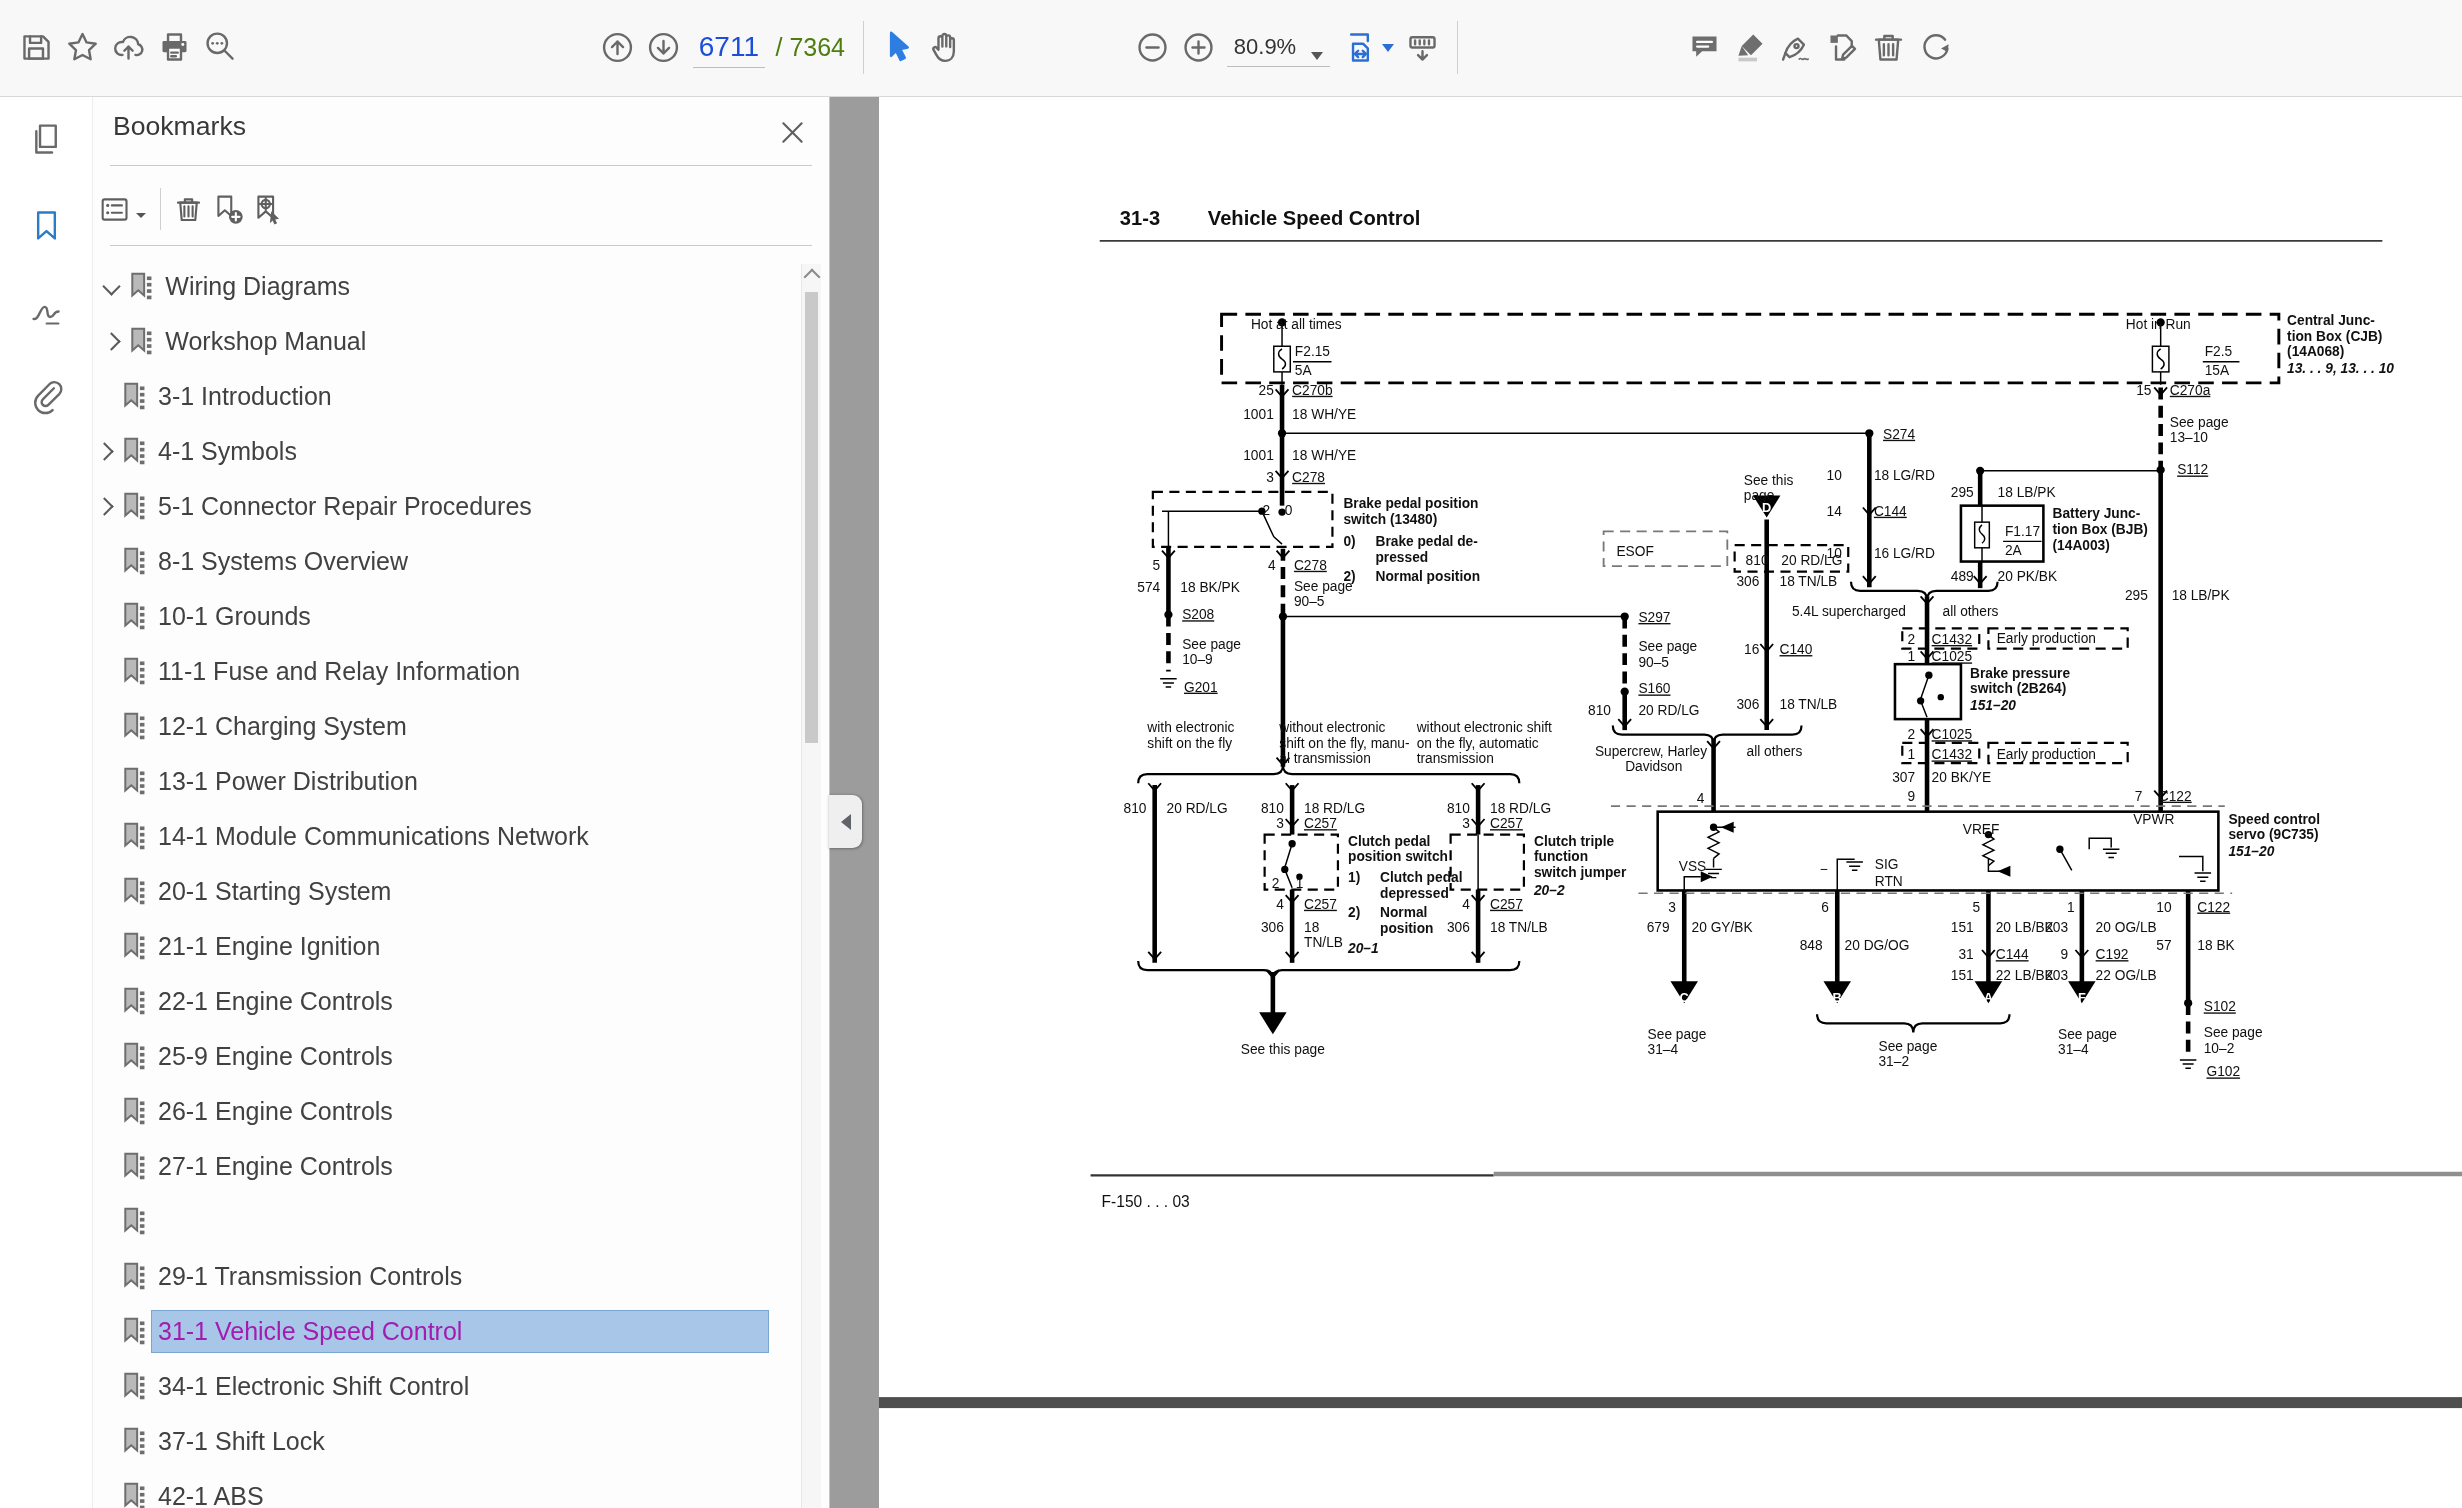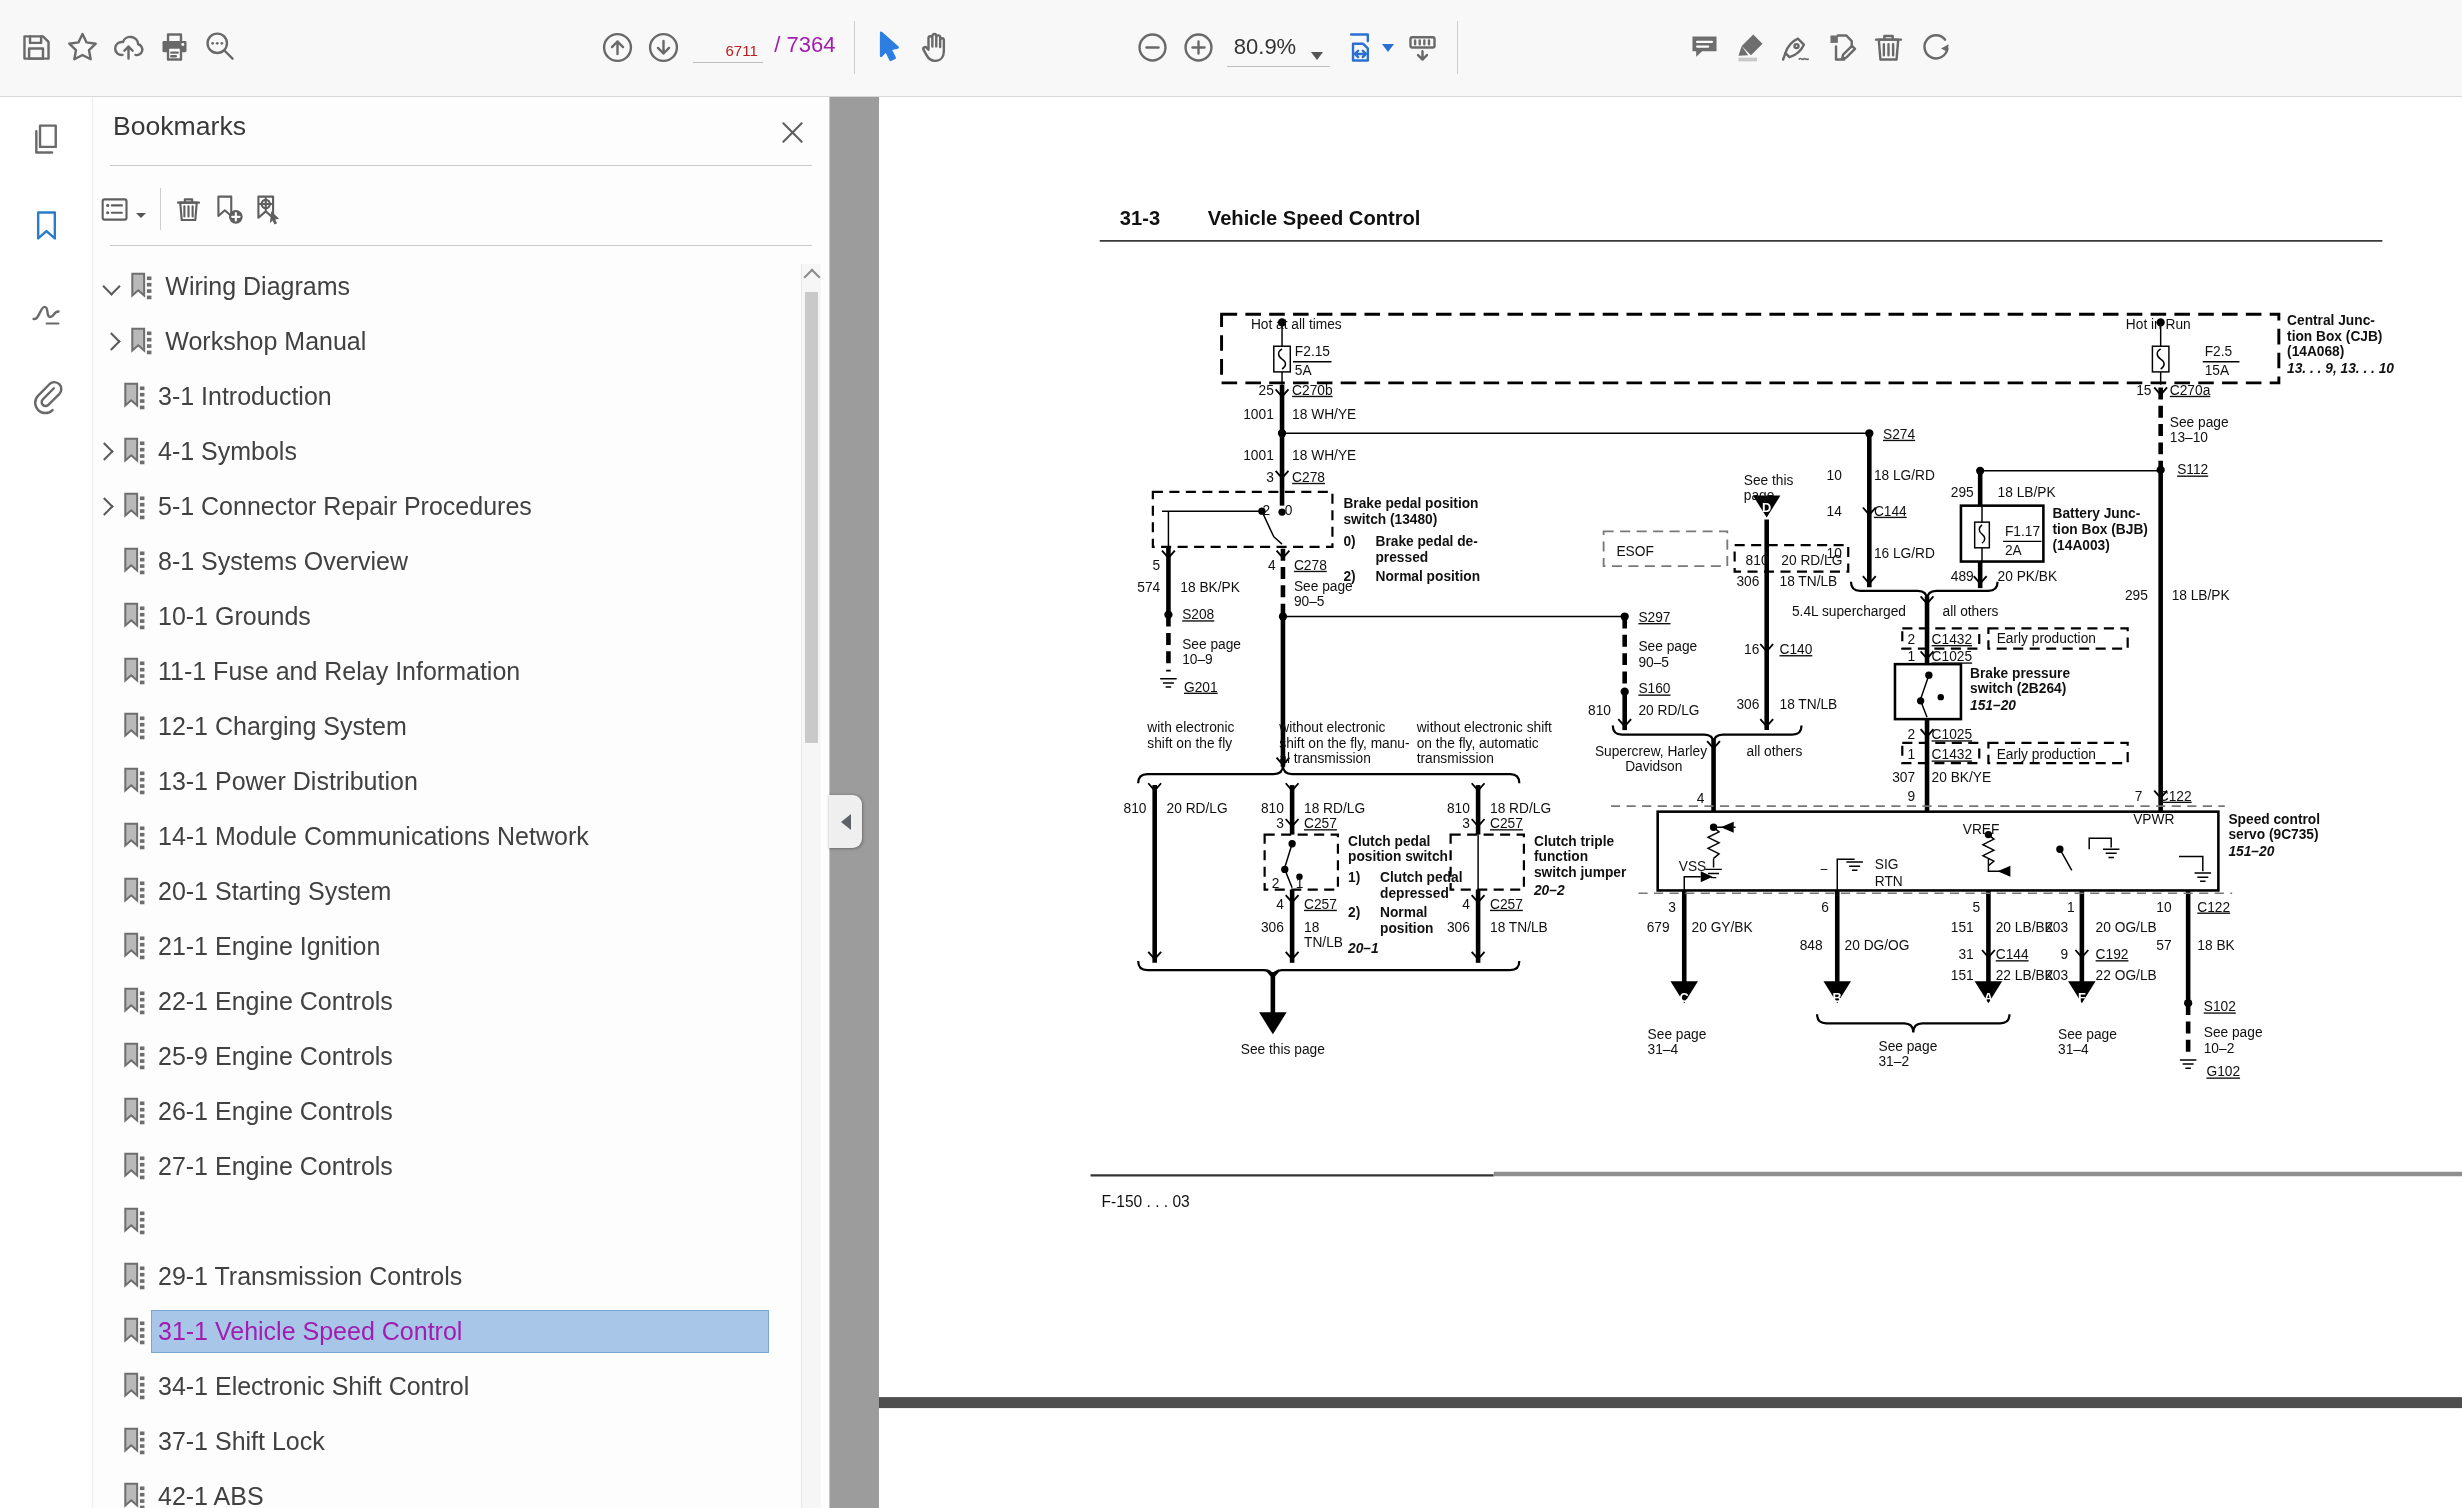--- a/index.html
+++ b/index.html
@@ -5,22 +5,22 @@
   html,body{margin:0;padding:0}
   body{width:2462px;height:1509px;overflow:hidden;background:#fff;font-family:"Liberation Sans",sans-serif;position:relative}
   
   .toolbar{position:absolute;left:0;top:0;width:2462px;height:96px;background:#f8f8f8;border-bottom:0.9px solid #d8d8d8;z-index:5}
   .tb-group{position:absolute;top:0;height:95px;display:flex;align-items:center}
   .tb-btn{width:46px;height:62px;display:flex;align-items:center;justify-content:center;border-radius:3.7px}
   svg.ic{width:37px;height:37px;stroke:#696969;fill:none;stroke-width:2.6;stroke-linecap:round;stroke-linejoin:round}
   svg.ic.blue{stroke:#2b6fd4}
   .vsep{width:0.9px;height:53px;background:#cfcfcf;margin:0 11px}
   .pg-field{display:flex;align-items:flex-end;margin:0 7.3px}
-  .pg-cur{min-width:59px;text-align:right;font-size:15px;color:#b91c1c;border-bottom:1.8px solid #bdbdbd;padding:3.7px 5.5px}
-  .pg-tot{font-size:22px;color:#a21caf;margin-left:11px;padding-bottom:5.5px;white-space:nowrap}
+  .pg-cur{min-width:59px;text-align:right;font-size:28px;color:#1d4ed8;border-bottom:1.8px solid #bdbdbd;padding:3.7px 5.5px}
+  .pg-tot{font-size:25px;color:#4d7c0f;margin-left:11px;padding-bottom:5.5px;white-space:nowrap}
   .zoom-box{display:flex;align-items:flex-end;border-bottom:1.8px solid #bdbdbd;padding:5.5px 7.3px;margin:0 5.5px}
   .zoom-txt{font-size:22px;color:#333;margin-right:14.7px}
   .caret{width:0;height:0;border-left:6.4px solid transparent;border-right:6.4px solid transparent;border-top:8.2px solid #555}
   .caret.bl{border-top-color:#2b6fd4;margin-left:3.7px}
   
   .rail{position:absolute;left:0;top:96px;width:92px;height:1413px;background:#fff;border-right:0.9px solid #ededed;z-index:4}
   .rail-btn{width:92px;height:86px;display:flex;align-items:center;justify-content:center}
   
   .panel{position:absolute;left:92px;top:96px;width:737px;height:1483px;background:#fdfdfd;overflow:hidden;z-index:3}
   .p-title{position:absolute;left:21px;top:14.7px;font-size:26.6px;color:#383838}

